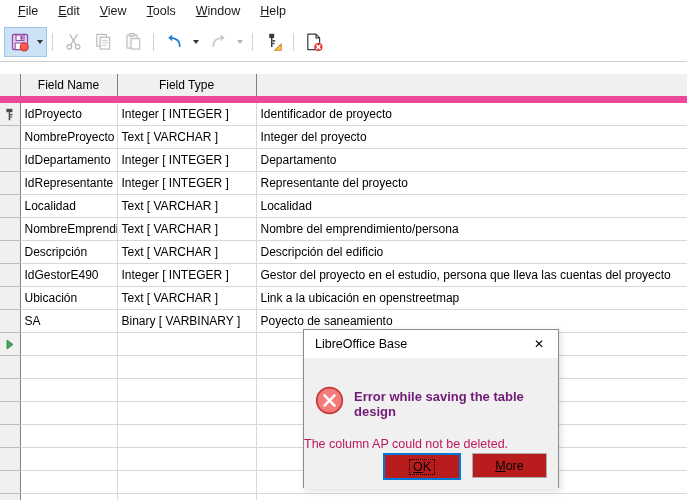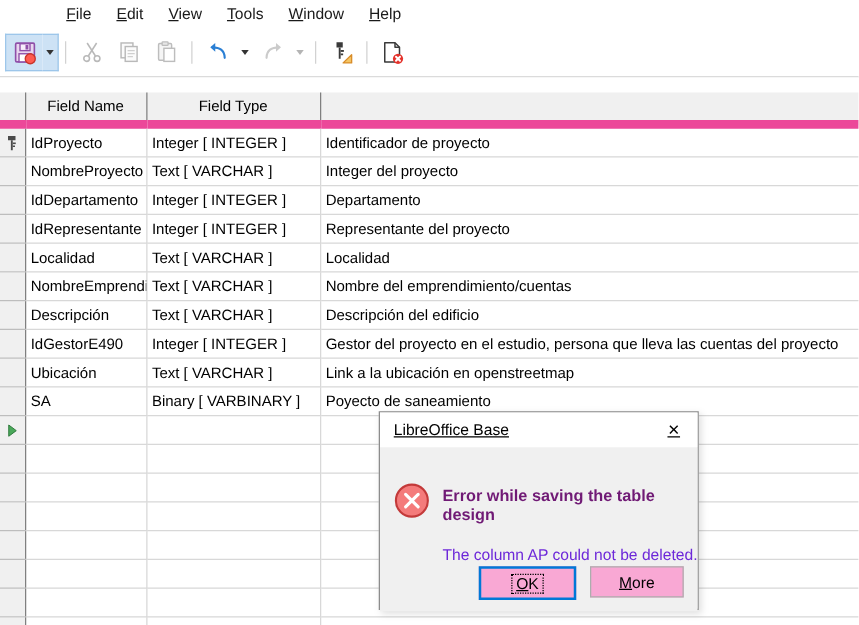--- a/index.html
+++ b/index.html
@@ -18,21 +18,20 @@
   }
 
   
   .menubar {
     height: 22px;
     background: #ffffff;
     display: flex;
     align-items: center;
     padding-left: 8px;
     box-sizing: border-box;
-    margin-left: 35px;
   }
   .menu-item {
     padding: 2px 10px;
     font-size: 12.5px;
     color: #1a1a1a;
     cursor: default;
     white-space: nowrap;
   }
   .menu-item .acc { text-decoration: underline; }
 
@@ -171,21 +170,20 @@
   .dialog {
     position: absolute;
     left: 303px;
     top: 329px;
     width: 256px;
     height: 159px;
     background: #f0f0f0;
     border: 1px solid #8c8c8c;
     box-sizing: border-box;
     font-size: 12px;
-    text-decoration: underline;
   }
   .dlg-title {
     height: 28px;
     background: #ffffff;
     display: flex;
     align-items: center;
     padding: 0 6px 0 11px;
     box-sizing: border-box;
   }
   .dlg-title-text {
@@ -220,39 +218,39 @@
     top: 31px;
     font-size: 13px;
     font-weight: bold;
     color: #701a75;
   }
   .dlg-msg {
     position: absolute;
     left: 0;
     right: 0;
     top: 79px;
-    text-align: right;
+    text-align: left;
     font-size: 12.5px;
-    color: #6d28d9;
+    color: #be185d;
   }
   .dlg-buttons {
     position: absolute;
     left: 0;
     right: 0;
     bottom: 9px;
     display: flex;
     justify-content: flex-end;
     gap: 11px;
     padding-right: 11px;
     box-sizing: border-box;
   }
   .dlg-btn {
     width: 75px;
     height: 25px;
-    background: #f9a8d4;
+    background: #b91c1c;
     border: 1px solid #adadad;
     box-sizing: border-box;
     font-size: 12.5px;
     color: #000;
     display: flex;
     align-items: center;
     justify-content: center;
     font-family: "Liberation Sans", sans-serif;
     cursor: default;
   }
@@ -427,21 +425,21 @@
         <tr>
           <td class="rowhead"></td>
           <td>Localidad</td>
           <td>Text [ VARCHAR ]</td>
           <td class="desc">Localidad</td>
         </tr>
         <tr>
           <td class="rowhead"></td>
           <td>NombreEmprendimiento</td>
           <td>Text [ VARCHAR ]</td>
-          <td class="desc">Nombre del emprendimiento/cuentas</td>
+          <td class="desc">Nombre del emprendimiento/persona</td>
         </tr>
         <tr>
           <td class="rowhead"></td>
           <td>Descripción</td>
           <td>Text [ VARCHAR ]</td>
           <td class="desc">Descripción del edificio</td>
         </tr>
         <tr>
           <td class="rowhead"></td>
           <td>IdGestorE490</td>

